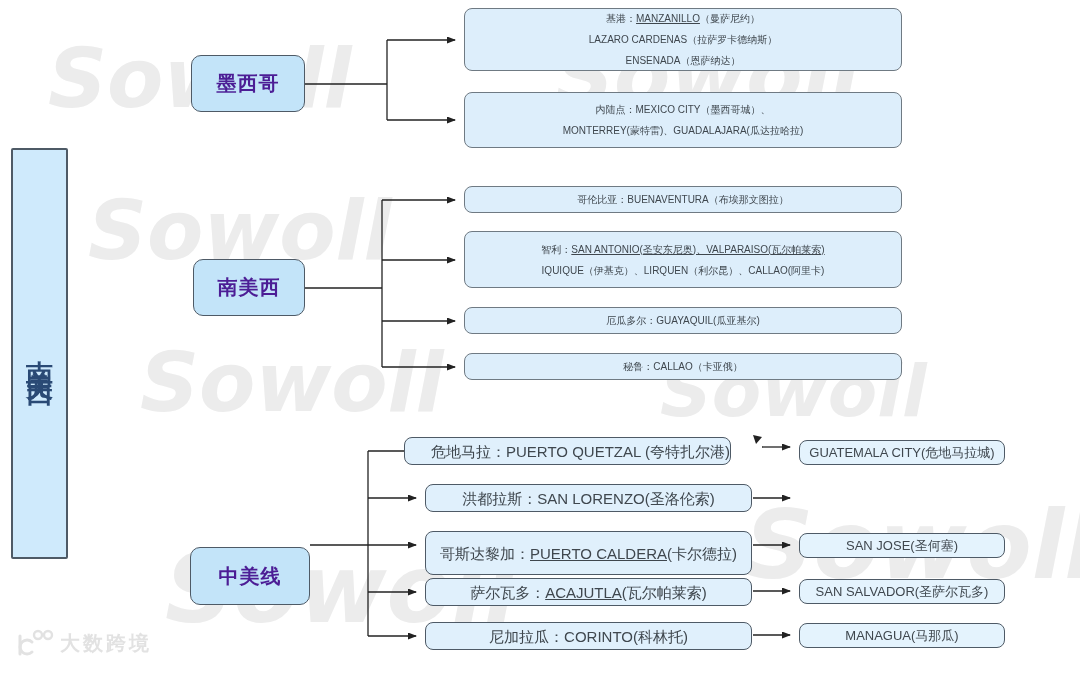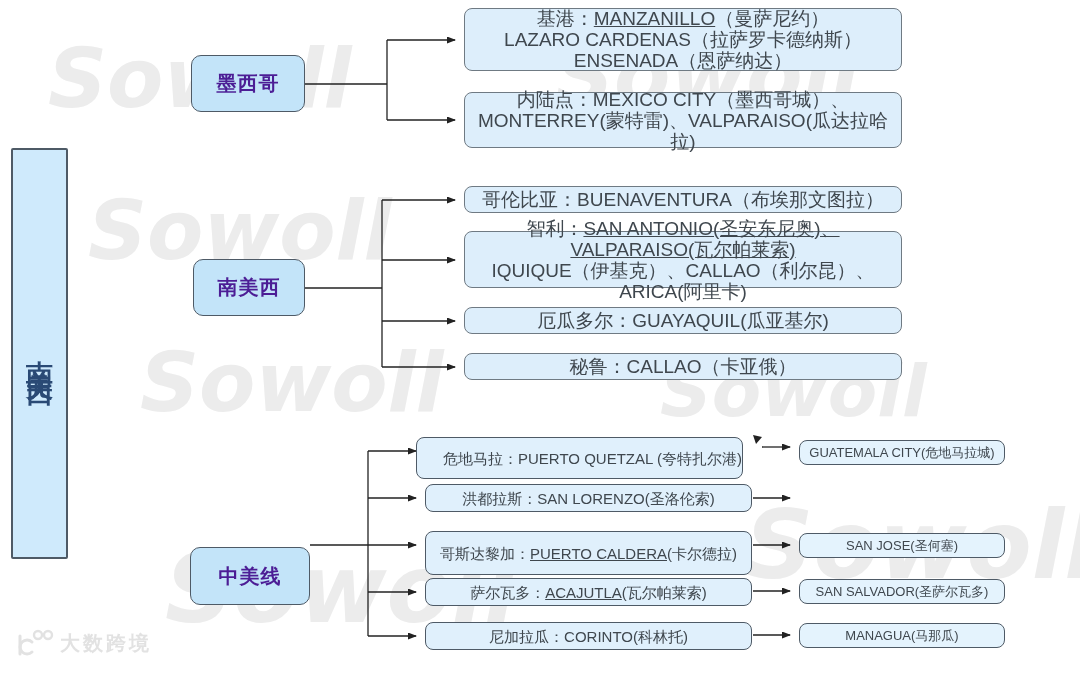--- a/index.html
+++ b/index.html
@@ -10,21 +10,21 @@
       white-space:nowrap;line-height:1;}
   svg.conn{position:absolute;left:0;top:0;z-index:1;}
   .node{position:absolute;z-index:2;box-sizing:border-box;display:flex;align-items:center;
         justify-content:center;text-align:center;}
   .rootbar{background:#cfeafc;border:2px solid #4e5a66;border-radius:2px;
            color:#2a4a75;font-weight:bold;font-size:27px;
            writing-mode:vertical-rl;text-orientation:upright;letter-spacing:10px;}
   .branch{background:#c3e4f9;border:1.6px solid #4e5a66;border-radius:10px;
           color:#4c1d95;font-weight:bold;font-size:20px;letter-spacing:1px;}
   .leaf{background:#ddeefb;border:1.3px solid #6f7a83;border-radius:8px;
-        color:#3f474e;font-size:19px;line-height:21px;padding:12px 6px;}
+        color:#3f474e;font-size:10px;line-height:21px;padding:12px 6px;}
   .midbox{background:#e0f0fc;border:1.5px solid #4e5a66;border-radius:8px;
           color:#3f474e;font-size:15px;line-height:19px;}
   .rightbox{background:#e4f3fd;border:1.4px solid #4e5a66;border-radius:8px;
             color:#3f474e;font-size:13px;}
   .u{text-decoration:underline;}
   .logo{position:absolute;left:14px;top:628px;z-index:2;display:flex;align-items:center;
         color:#e2e2e2;font-weight:bold;font-size:20px;letter-spacing:3px;}
   .logo .mark{margin-right:6px;display:flex;align-items:flex-end;}
 </style>
 </head>
@@ -86,41 +86,41 @@
   <div class="node leaf" style="left:464px;top:8px;width:438px;height:63px;">
     <div>
       <div><span>基港：</span><span class="u">MANZANILLO</span><span>（曼萨尼约）</span></div>
       <div>LAZARO CARDENAS（拉萨罗卡德纳斯）</div>
       <div>ENSENADA（恩萨纳达）</div>
     </div>
   </div>
   <div class="node leaf" style="left:464px;top:92px;width:438px;height:56px;">
     <div>
       <div>内陆点：MEXICO CITY（墨西哥城）、</div>
-      <div>MONTERREY(蒙特雷)、VALPARAISO(瓜达拉哈拉)</div>
+      <div>MONTERREY(蒙特雷)、GUADALAJARA(瓜达拉哈拉)</div>
     </div>
   </div>
 
   <div class="node leaf" style="left:464px;top:186px;width:438px;height:27px;">
     <div>哥伦比亚：BUENAVENTURA（布埃那文图拉）</div>
   </div>
   <div class="node leaf" style="left:464px;top:231px;width:438px;height:57px;">
     <div>
       <div><span>智利：</span><span class="u">SAN ANTONIO(圣安东尼奥)、VALPARAISO(瓦尔帕莱索)</span></div>
-      <div>IQUIQUE（伊基克）、CALLAO（利尔昆）、ARICA(阿里卡)</div>
+      <div>IQUIQUE（伊基克）、LIRQUEN（利尔昆）、CALLAO(阿里卡)</div>
     </div>
   </div>
   <div class="node leaf" style="left:464px;top:307px;width:438px;height:27px;">
     <div>厄瓜多尔：GUAYAQUIL(瓜亚基尔)</div>
   </div>
   <div class="node leaf" style="left:464px;top:353px;width:438px;height:27px;">
     <div>秘鲁：CALLAO（卡亚俄）</div>
   </div>
 
-  <div class="node midbox" style="left:416px;top:437px;width:327px;height:42px;padding-left:26px;">
+  <div class="node midbox" style="left:404px;top:437px;width:327px;height:28px;padding-left:26px;">
     <div>危地马拉：PUERTO QUETZAL (夸特扎尔港)</div>
   </div>
   <div class="node midbox" style="left:425px;top:484px;width:327px;height:28px;">
     <div>洪都拉斯：SAN LORENZO(圣洛伦索)</div>
   </div>
   <div class="node midbox" style="left:425px;top:531px;width:327px;height:44px;">
     <div><span>哥斯达黎加：</span><span class="u">PUERTO CALDERA</span><span>(卡尔德拉)</span></div>
   </div>
   <div class="node midbox" style="left:425px;top:578px;width:327px;height:28px;">
     <div><span>萨尔瓦多：</span><span class="u">ACAJUTLA</span><span>(瓦尔帕莱索)</span></div>

